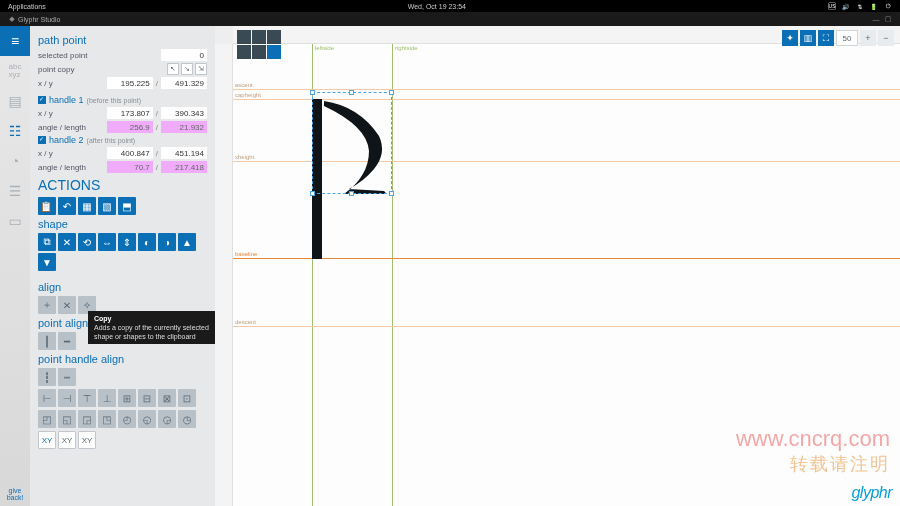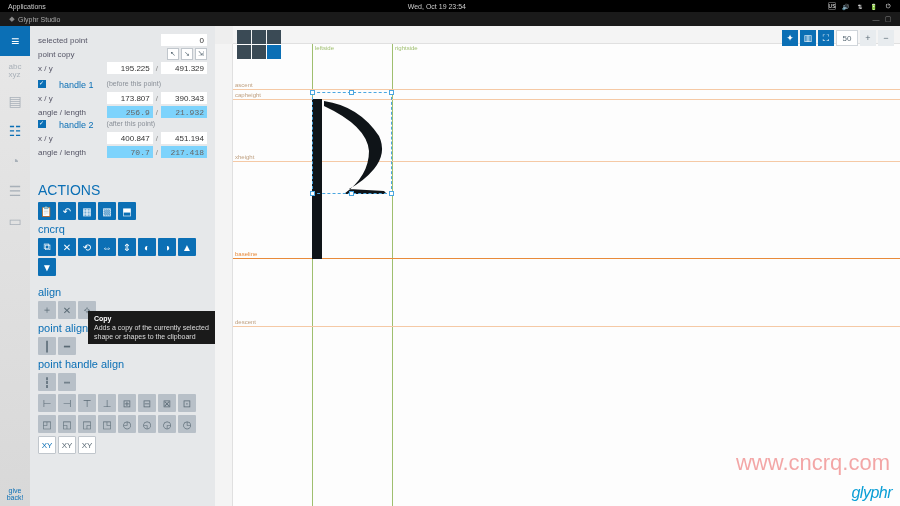--- a/index.html
+++ b/index.html
@@ -19,29 +19,29 @@
 .app { display: flex; height: 480px; }
 
 .iconbar { width: 30px; background: linear-gradient(#e8e8e8,#d8d8d8); display: flex; flex-direction: column; align-items: center; padding-top: 0; }
 .iconbar .itm { width: 30px; height: 30px; display: flex; align-items: center; justify-content: center; color: #a8b0b8; font-size: 14px; }
 .iconbar .itm.active { background: #0b6fb5; color: #fff; }
 .iconbar .spacer { flex: 1; }
 .iconbar .give { font-size: 7px; color: #0b6fb5; text-align: center; line-height: 1.1; padding: 4px 0; }
 
 .panel { width: 185px; background: #e6e8ea; padding: 6px 8px; font-size: 9px; color: #3a4a55; overflow: hidden; position: relative; }
 .panel h3 { color: #0b6fb5; font-weight: 400; font-size: 11px; margin: 2px 0 3px; }
-.panel h4 { color: #0b6fb5; font-weight: 400; font-size: 14px; margin: 24px 0 4px; }
+.panel h4 { color: #0b6fb5; font-weight: 400; font-size: 14px; margin: 4px 0 4px; }
 .row { display: flex; align-items: center; gap: 3px; margin: 2px 0; font-size: 8px; }
 .lbl { flex: 0 0 55px; color: #556; }
 .inp { width: 46px; height: 12px; background: #fff; border: none; font-size: 8px; text-align: right; padding: 0 3px; color: #333; }
-.inp.dim { background: #7dd3fc; color: #666; font-family: Liberation Mono, monospace; }
+.inp.dim { background: #f0abfc; color: #666; }
 .slash { color: #888; font-size: 8px; }
 .micro { display: flex; gap: 2px; }
 .mb { width: 12px; height: 12px; background: #fff; border: 1px solid #c0c6cc; display: inline-flex; align-items: center; justify-content: center; font-size: 7px; color: #5a6a75; }
-.chklbl { color: #0b6fb5; font-size: 9px; display: flex; gap: 13px; }
+.chklbl { color: #0b6fb5; font-size: 9px; display: flex; align-items: center; gap: 3px; }
 .chklbl .sub { color: #8a9098; font-size: 7px; }
 .chk { width: 8px; height: 8px; background: #0b6fb5; display: inline-block; position: relative; }
 .chk::after { content: "✓"; color: #fff; font-size: 6px; position: absolute; top: -1px; left: 1px; }
 
 .btnrow { display: flex; flex-wrap: wrap; gap: 2px; margin: 3px 0; }
 .pb { width: 18px; height: 18px; background: #0b6fb5; display: inline-flex; align-items: center; justify-content: center; color: #fff; font-size: 10px; border-radius: 1px; }
 .pb.muted { background: #b8c0c8; color: #5a6a75; }
 
 .tooltip { position: absolute; left: 58px; top: 285px; background: #1a1a1a; color: #ddd; font-size: 7px; padding: 3px 6px; line-height: 1.3; z-index: 50; }
 .tooltip .tt-title { color: #fff; font-weight: bold; }
@@ -107,20 +107,21 @@
     <div class="itm" style="color:#0b6fb5">☷</div>
     <div class="itm">◔</div>
     <div class="itm">☰</div>
     <div class="itm">▭</div>
     <div class="spacer"></div>
     <div class="give" style="white-space:pre-line">give
 back!</div>
   </div>
 
   <div class="panel">
+    <h3>path point</h3>
     <div class="row">
       <span class="lbl">selected point</span>
       <span style="flex:1"></span>
       <input class="inp" value="0" style="">
     </div>
     <div class="row">
       <span class="lbl">point copy</span>
       <span style="flex:1"></span>
       <span class="micro">
         <span class="mb">↖</span>
@@ -178,21 +179,21 @@
 
     <h4>ACTIONS</h4>
     <div class="btnrow">
       <span class="pb">📋</span>
       <span class="pb">↶</span>
       <span class="pb">▦</span>
       <span class="pb">▧</span>
       <span class="pb">⬒</span>
     </div>
 
-    <h3>cncrq</h3>
+    <h3>shape</h3>
     <div class="btnrow">
       <span class="pb">⧉</span>
       <span class="pb">✕</span>
       <span class="pb">⟲</span>
       <span class="pb">⇔</span>
       <span class="pb">⇕</span>
       <span class="pb">◐</span>
       <span class="pb">◑</span>
       <span class="pb">▲</span>
       <span class="pb">▼</span>
@@ -296,16 +297,17 @@
       <div class="handle" style="left:-3px;top:-3px"></div>
       <div class="handle" style="right:-3px;top:-3px"></div>
       <div class="handle" style="left:-3px;bottom:-3px"></div>
       <div class="handle" style="right:-3px;bottom:-3px"></div>
       <div class="handle" style="left:50%;top:-3px;margin-left:-3px"></div>
       <div class="handle" style="left:50%;bottom:-3px;margin-left:-3px"></div>
     </div>
 
     <div class="watermark">
       <span class="w1">www.cncrq.com</span>
+      <span class="w2">转载请注明</span>
     </div>
     <div class="logo">glyphr</div>
   </div>
 </div>
 
 </body></html>

